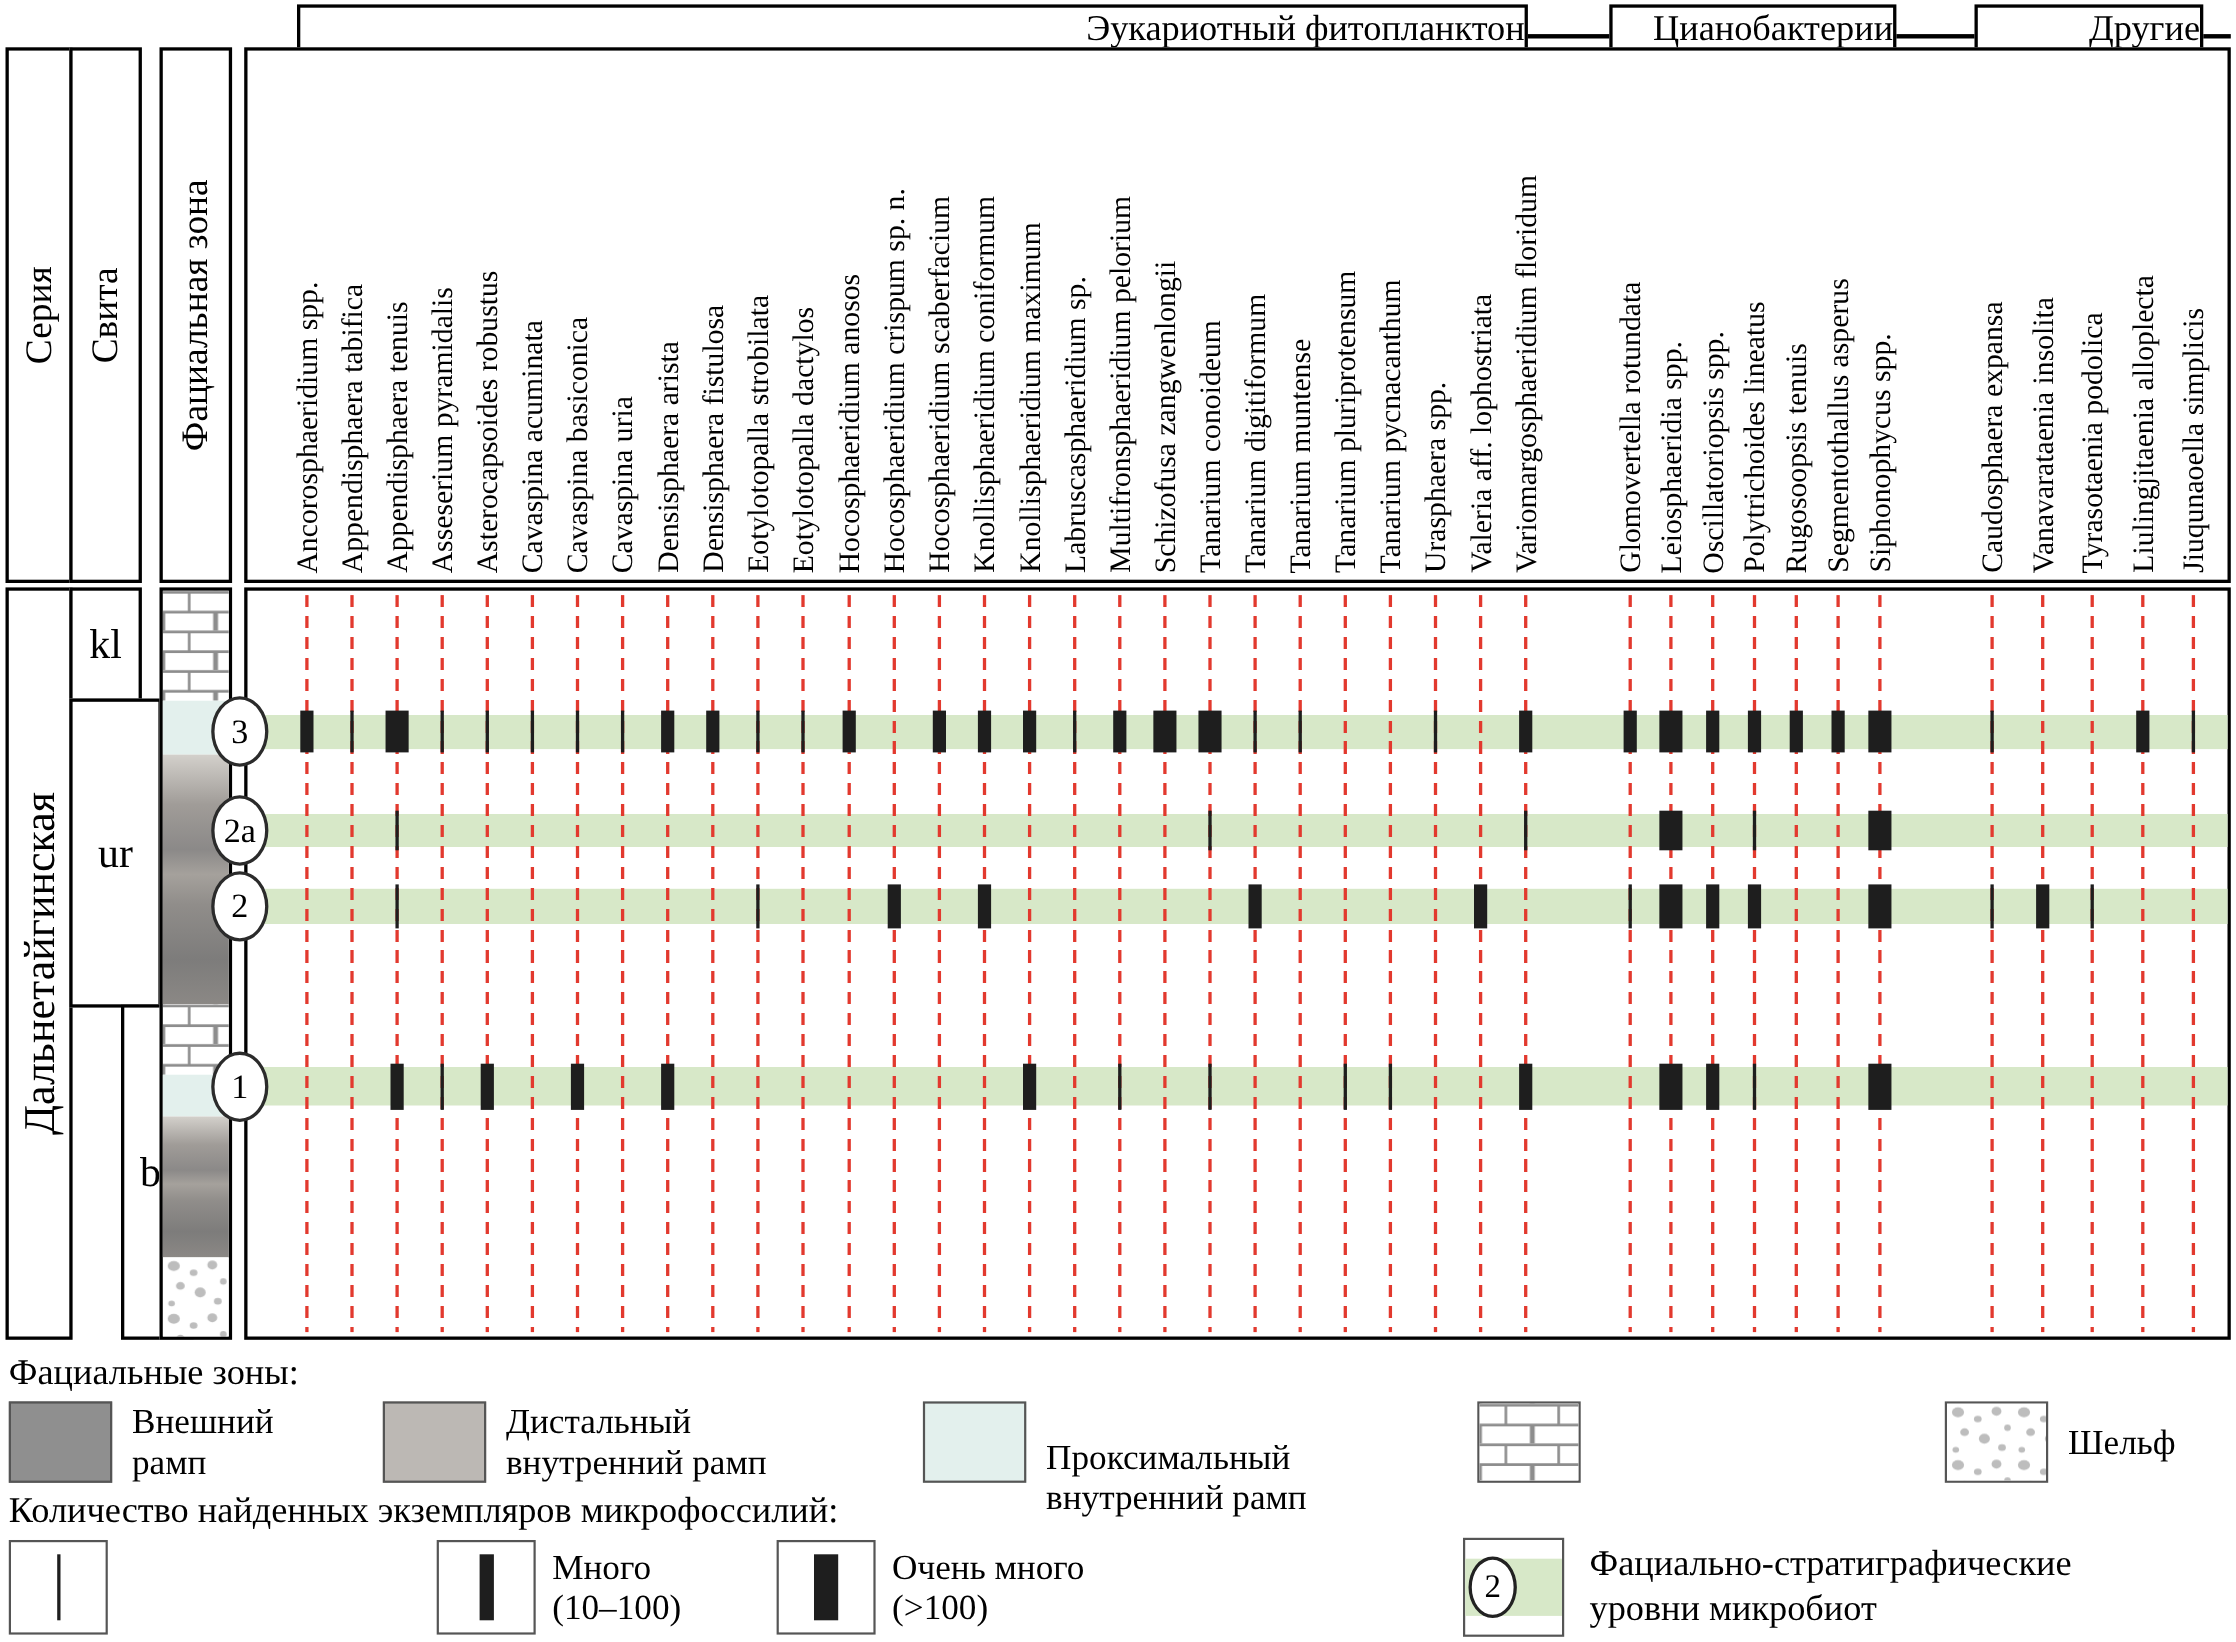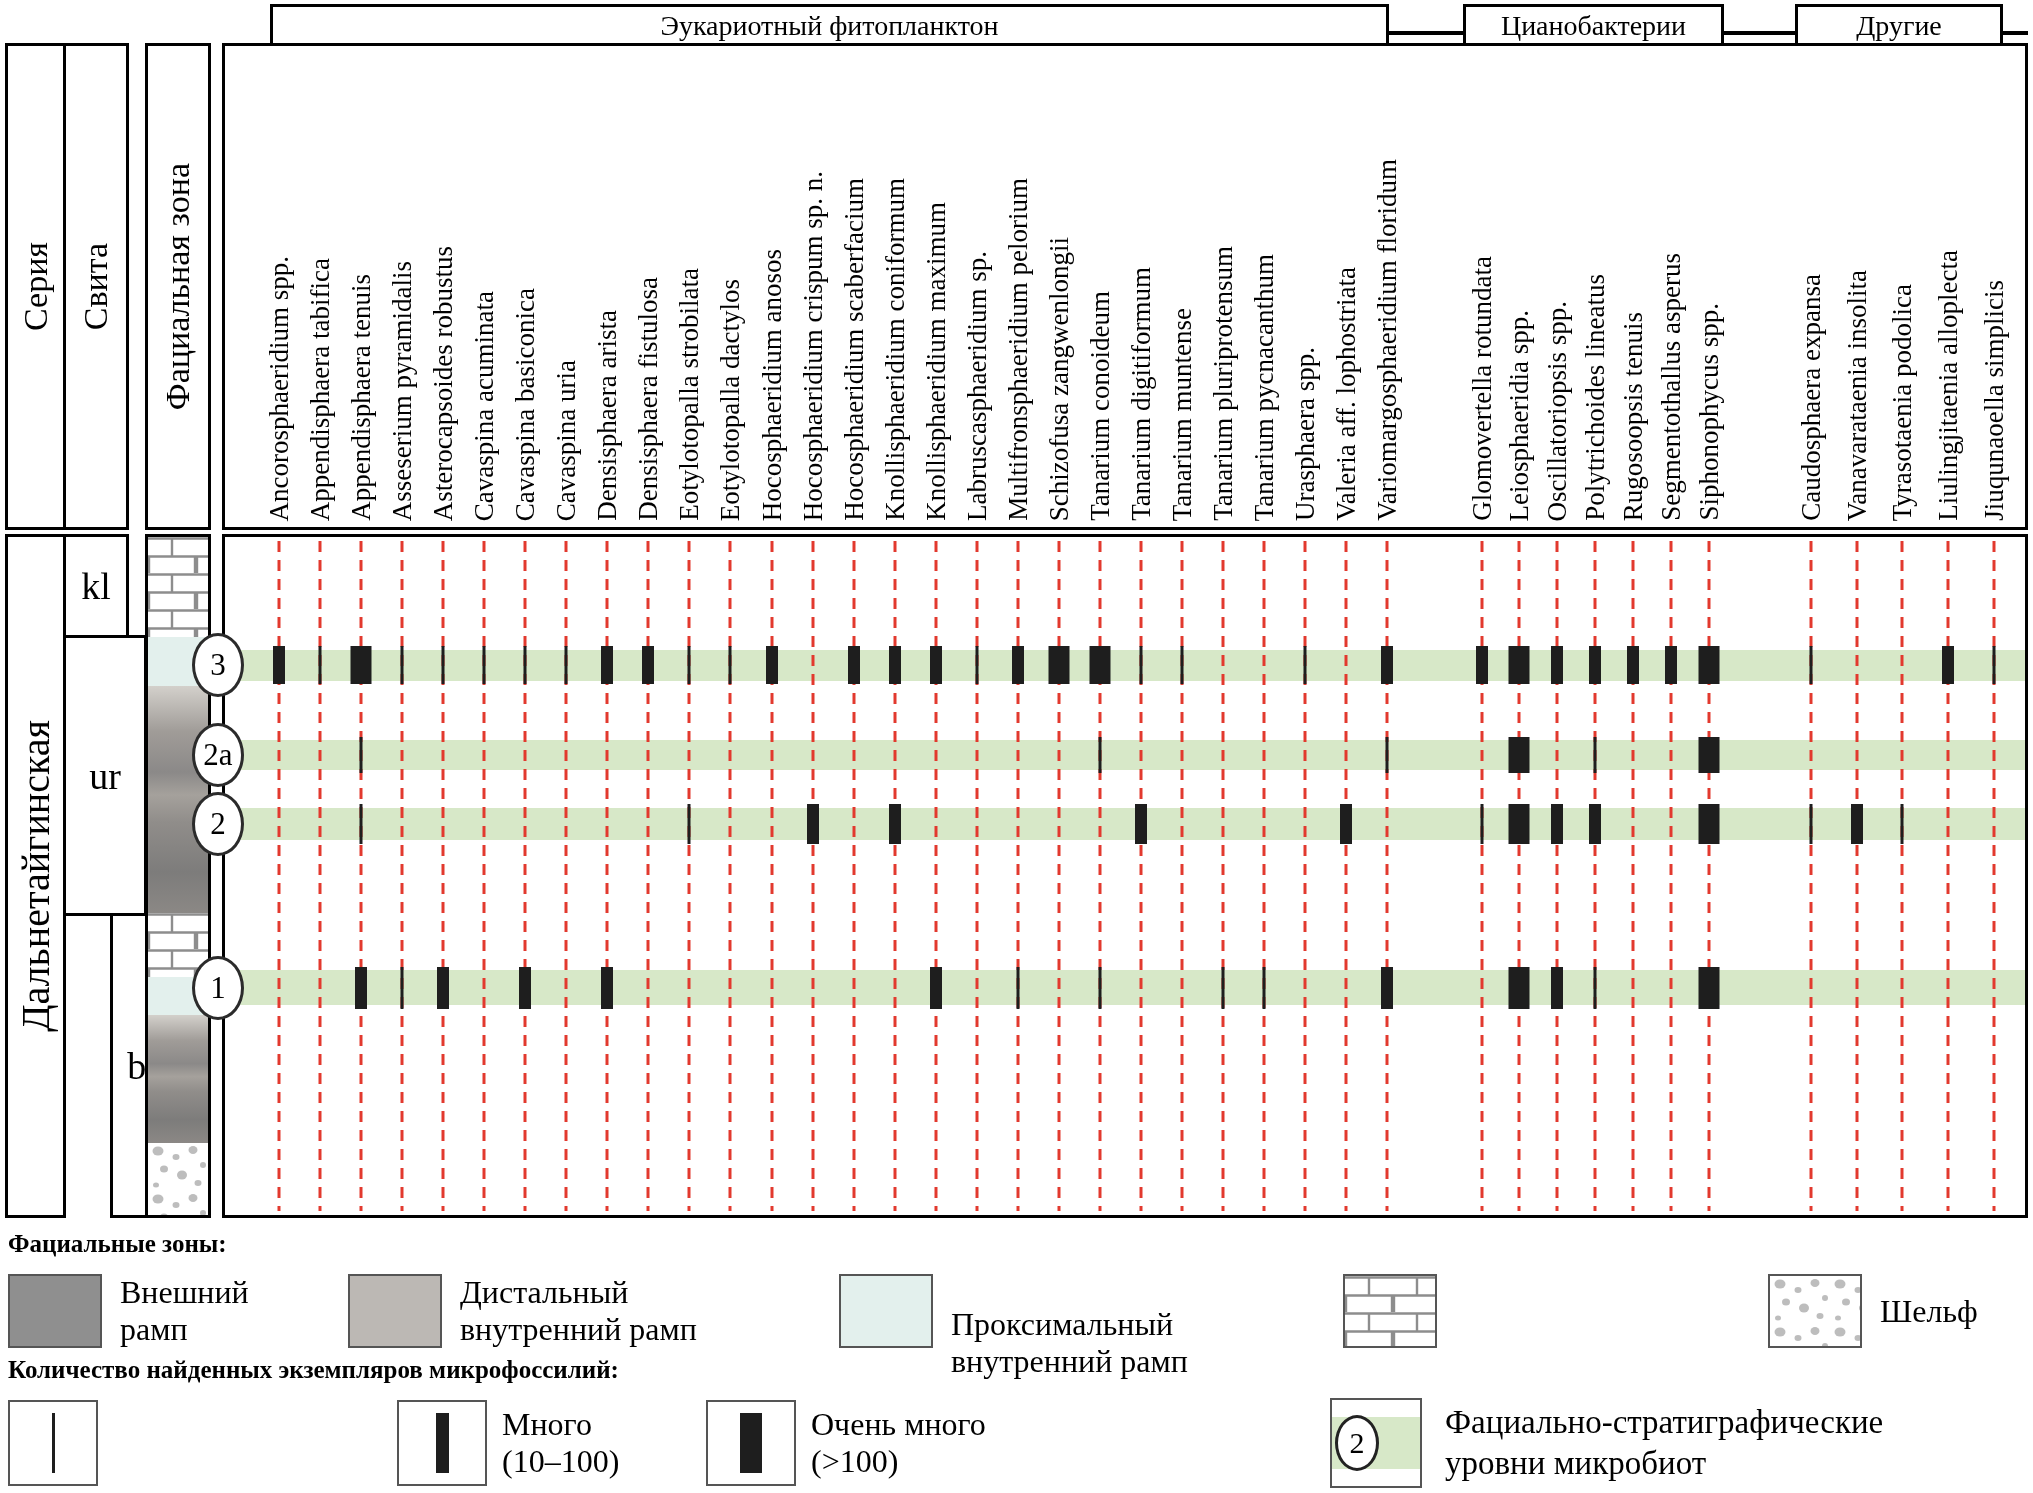--- a/index.html
+++ b/index.html
@@ -1,20 +1,20 @@
 <!DOCTYPE html>
 <html><head>
 <meta charset="utf-8">
 <style>
   html,body{margin:0;padding:0;background:#fff;}
   .fig{position:relative;width:2033px;height:1493px;background:#fff;
        font-family:"Liberation Serif","DejaVu Serif",serif;color:#000;overflow:hidden;}
   .bx{position:absolute;border:3px solid #000;box-sizing:border-box;background:#fff;}
   
-  .ghdr{display:flex;align-items:center;justify-content:center;font-size:28px;top:4px;height:44px;}
+  .ghdr{display:flex;align-items:center;justify-content:flex-end;font-size:33px;top:4px;height:44px;}
   .ghdr-euk{left:270px;width:1119px;}
   .ghdr-cyano{left:1463px;width:261px;}
   .ghdr-other{left:1795px;width:208px;}
   .gconn{position:absolute;top:31px;height:4px;background:#000;}
   
   .vtext{writing-mode:vertical-rl;transform:rotate(180deg);white-space:nowrap;}
   .hdrbox{display:flex;align-items:center;justify-content:center;font-size:34px;}
   .seriya-hdr{left:5px;top:43px;width:61px;height:487px;}
   .svita-hdr{left:63px;top:43px;width:66px;height:487px;}
   .fz-hdr{left:145px;top:43px;width:66px;height:487px;}
@@ -34,21 +34,21 @@
   .taxon-label{position:absolute;bottom:6px;writing-mode:vertical-rl;transform:rotate(180deg);
                font-size:27px;line-height:1;white-space:nowrap;}
   .band{position:absolute;left:0;right:0;background:#d7e8c8;z-index:1;}
   .dash{position:absolute;top:4px;bottom:4px;width:3px;z-index:2;transform:translateX(-50%);
         background:repeating-linear-gradient(180deg,#e2392e 0 11px,rgba(0,0,0,0) 11px 19px);}
   .mark{position:absolute;background:#1e1e1e;z-index:3;transform:translateX(-50%);}
   .m1{width:3px;}.m2{width:12px;}.m3{width:21px;}
   .level-circle{position:absolute;left:192px;width:46px;height:58px;border:3px solid #2b2b2b;border-radius:50%;
                 background:#fff;display:flex;align-items:center;justify-content:center;font-size:31px;z-index:5;}
   
-  .lg-title{position:absolute;font-size:25px;font-weight:700;}
+  .lg-title{position:absolute;font-size:33px;font-weight:400;}
   .lg-swatch{position:absolute;width:94px;height:74px;border:2px solid #555;box-sizing:border-box;top:1274px;}
   .lg-swatch svg{display:block;width:100%;height:100%;}
   .sw-outer{background:#8f8f8f;}
   .sw-distal{background:#bcb8b4;}
   .sw-proximal{background:#e3f0ed;}
   .lg-label{position:absolute;font-size:32px;line-height:37px;white-space:pre-line;
             display:flex;flex-direction:column;justify-content:center;}
   .lg-flabel{top:1274px;height:74px;}
   .lg-box{position:absolute;top:1400px;width:90px;height:86px;border:2px solid #555;background:#fff;box-sizing:border-box;
           display:flex;align-items:center;justify-content:center;}

